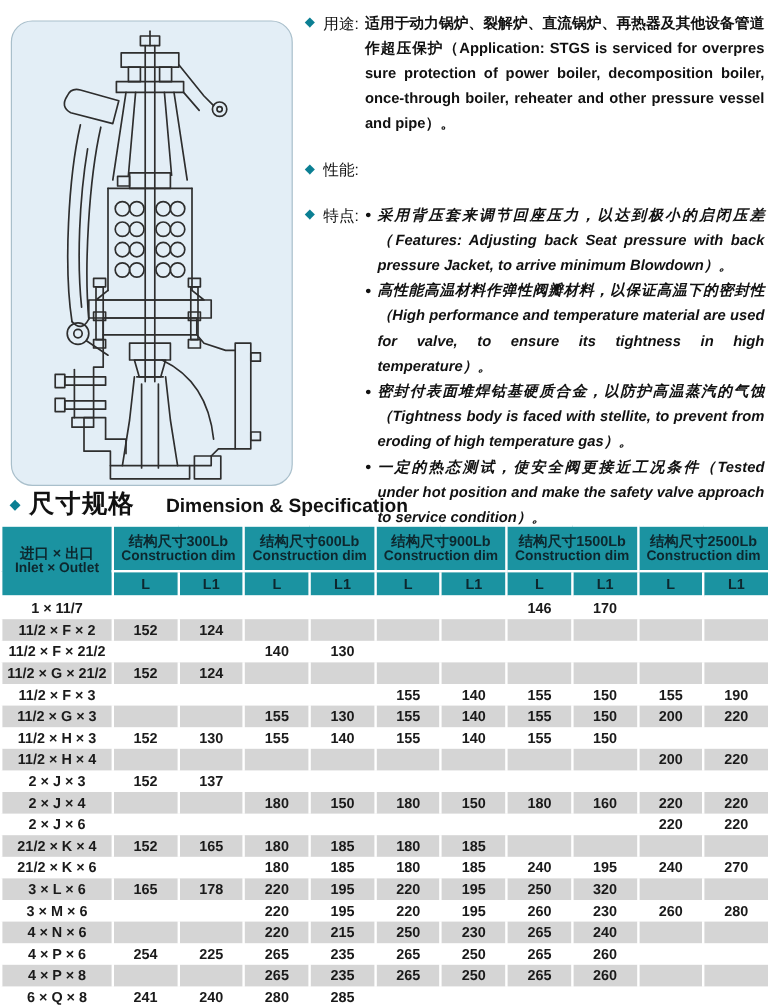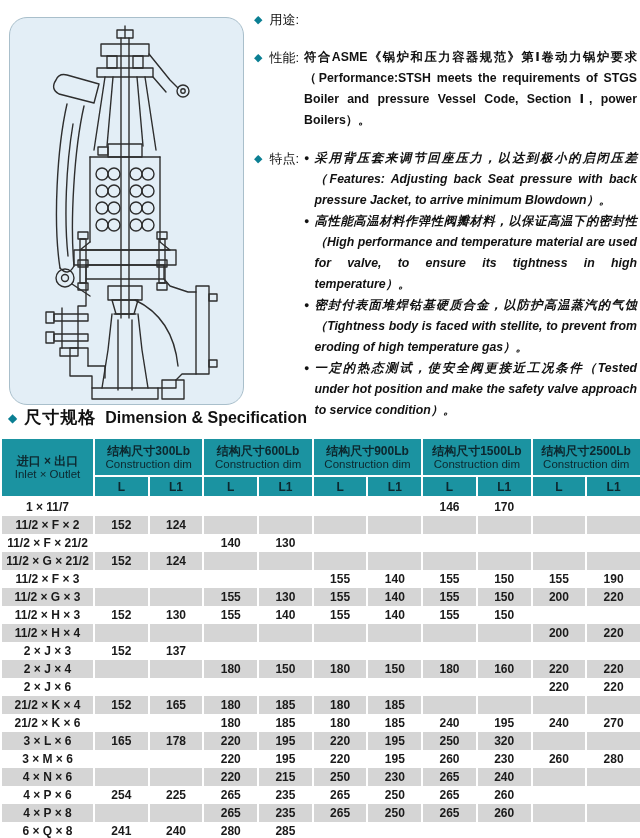--- a/index.html
+++ b/index.html
@@ -22,36 +22,36 @@
   .diamond { color:#0b7f93; font-size:11px; line-height:21px; margin-right:7px; flex:0 0 auto; }
   .blabel { font-weight:normal; font-size:13px; line-height:21px; white-space:nowrap; margin-right:5px; flex:0 0 auto; }
   .btext { font-weight:bold; font-size:12.3px; line-height:21px; text-align:justify; flex:1 1 auto; }
   .feat-item { display:flex; align-items:flex-start; }
   .dot { font-size:9px; line-height:21px; margin-right:5px; flex:0 0 auto; }
   .ftext { font-weight:bold; font-size:12.3px; line-height:21px; text-align:justify; flex:1 1 auto;font-style:italic; }
 
   
   .section-title { position:absolute; left:8px; top:406px; display:flex; align-items:baseline; }
   .section-title .sdiamond { color:#0b7f93; font-size:12px; margin-right:7px; align-self:center; }
-  .st-zh { font-weight:bold; font-size:17px; letter-spacing:1px; margin-right:9px; }
+  .st-zh { font-weight:bold; font-size:21px; letter-spacing:1px; margin-right:26px; }
   .st-en { font-weight:bold; font-size:16px; }
 
   
   .spec-table {
     position:absolute; left:0; top:437px; width:640px;
     border-collapse:collapse; table-layout:fixed;
   }
   .spec-table thead th {
     background:#1b93a1; border:2px solid #ffffff; color:#0d272e;
     padding:0; vertical-align:middle;
   }
   .spec-table thead tr.gh th { height:36px; }
   .spec-table thead tr.sh th { height:19px; font-size:12px; font-weight:bold; }
   .hz { font-size:12px; font-weight:bold; line-height:14px; }
-  .he { font-size:11.5px; font-weight:normal; line-height:13px; }
+  .he { font-size:11.5px; font-weight:bold; line-height:13px; }
   .spec-table td {
     height:18px; padding:0; text-align:center;
     font-size:12px; font-weight:bold; color:#1a1a1a;
     border-right:2px solid #ffffff; border-left:2px solid #ffffff;
   }
   .spec-table tr.alt td { background:#d5d5d5; }
   .spec-table tbody { border-bottom:3px solid #1c1c1c; }
   .valve-line { stroke:#2e2e2e; stroke-width:1.4; fill:none; stroke-linejoin:round; stroke-linecap:round; }
 </style>
 </head>
@@ -159,26 +159,26 @@
       <rect x="50" y="330" width="18" height="8"></rect>
     </g>
   </svg>
 </div>
 
 <div class="text-col">
 
   <div class="block">
     <span class="diamond">◆</span>
     <span class="blabel">用途:</span>
+    <div class="btext">适用于动力锅炉、裂解炉、直流锅炉、再热器及其他设备管道作超压保护（Application: STGS is serviced for overpres sure protection of power boiler, decomposition boiler, once-through boiler, reheater and other pressure vessel and pipe）。</div>
   </div>
 
   <div class="block">
     <span class="diamond">◆</span>
     <span class="blabel">性能:</span>
-    <div class="btext">符合ASME《锅炉和压力容器规范》第Ⅰ卷动力锅炉要求（Performance:STSH meets the requirements of STGS Boiler and pressure Vessel Code, Section Ⅰ, power Boilers）。</div>
   </div>
 
   <div class="block">
     <span class="diamond">◆</span>
     <span class="blabel">特点:</span>
     <div class="btext">
         <div class="feat-item">
           <span class="dot">●</span>
           <div class="ftext">采用背压套来调节回座压力，以达到极小的启闭压差（Features: Adjusting back Seat pressure with back pressure Jacket, to arrive minimum Blowdown）。</div>
         </div>

